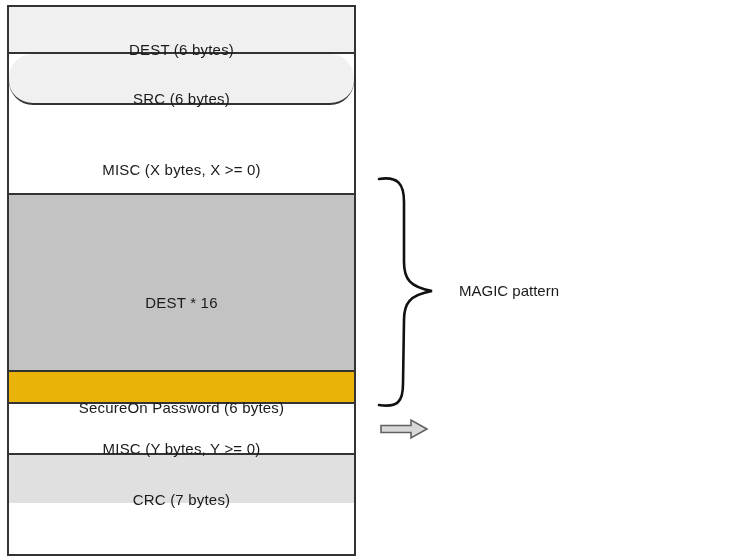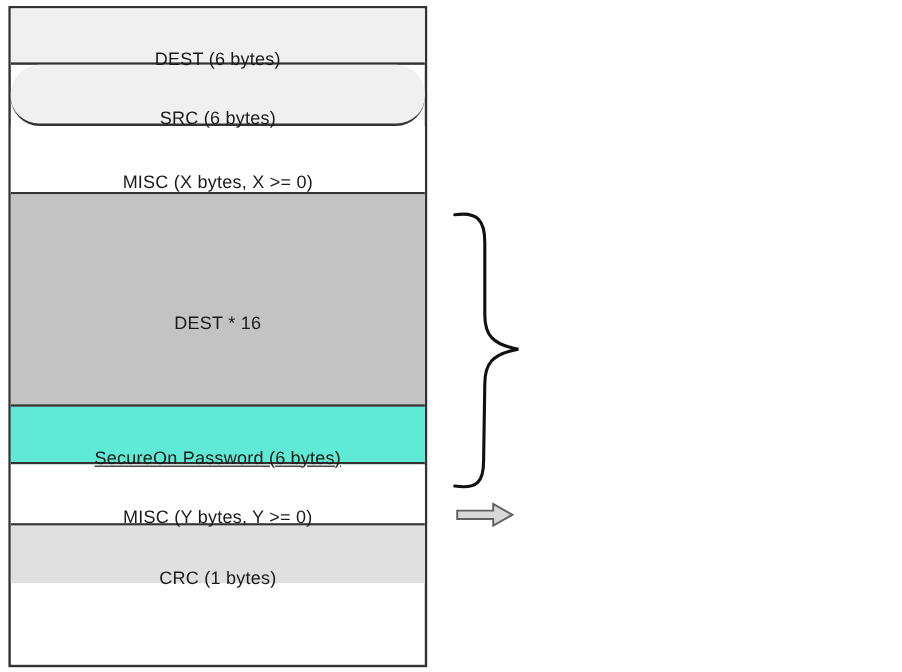--- a/index.html
+++ b/index.html
@@ -51,40 +51,41 @@
 
 <div class="canvas">
 
   <div class="stack">
       <div class="row" style="height: 47px; background: rgb(240, 240, 240);">
         <span class="row-label">DEST (6 bytes)</span>
       </div>
       <div class="row" style="height: 51px; background: rgb(240, 240, 240); border-radius: 24px;">
         <span class="row-label">SRC (6 bytes)</span>
       </div>
-      <div class="row" style="height: 57px; background: rgb(255, 255, 255);">
+      <div class="row" style="height: 90px; background: rgb(255, 255, 255);">
         <span class="row-label">MISC (X bytes, X &gt;= 0)</span>
       </div>
       <div class="row" style="height: 177px; background: rgb(195, 195, 195);">
         <span class="row-label">DEST * 16</span>
       </div>
-      <div class="row" style="height: 48px; background: #5eead4; text-decoration: underline;">
+      <div class="row" style="height: 32px; background: #eab308;">
         <span class="row-label">SecureOn Password (6 bytes)</span>
       </div>
       <div class="row" style="height: 51px; background: rgb(255, 255, 255);">
         <span class="row-label">MISC (Y bytes, Y &gt;= 0)</span>
       </div>
       <div class="row" style="height: 48px; background: rgb(224, 224, 224);">
-        <span class="row-label">CRC (1 bytes)</span>
+        <span class="row-label">CRC (7 bytes)</span>
       </div>
     </div>
 
   <svg class="overlay" style="left:370px; top:168px;" width="75" height="247" viewBox="0 0 75 247">
     <path d="M9,11 C28,8 34,16 34,34 L34,94 C34,111 40,119 62,123 C40,127 34,135 34,152 L33,216 C33,233 28,240 9,237" fill="none" stroke-width="2.6" stroke-linecap="round" stroke="#111111"></path>
   </svg>
 
+  <div class="annot magic-label">MAGIC pattern</div>
 
   <svg class="overlay" style="left:375px; top:415px;" width="60" height="30" viewBox="0 0 60 30">
     <polygon points="6,10.5 36,10.5 36,5 52,14 36,23 36,17.5 6,17.5" stroke-width="1.6" stroke-linejoin="miter" fill="#d8d8d8" stroke="#616161"></polygon>
   </svg>
 
 
 </div>
 
 </body></html>

